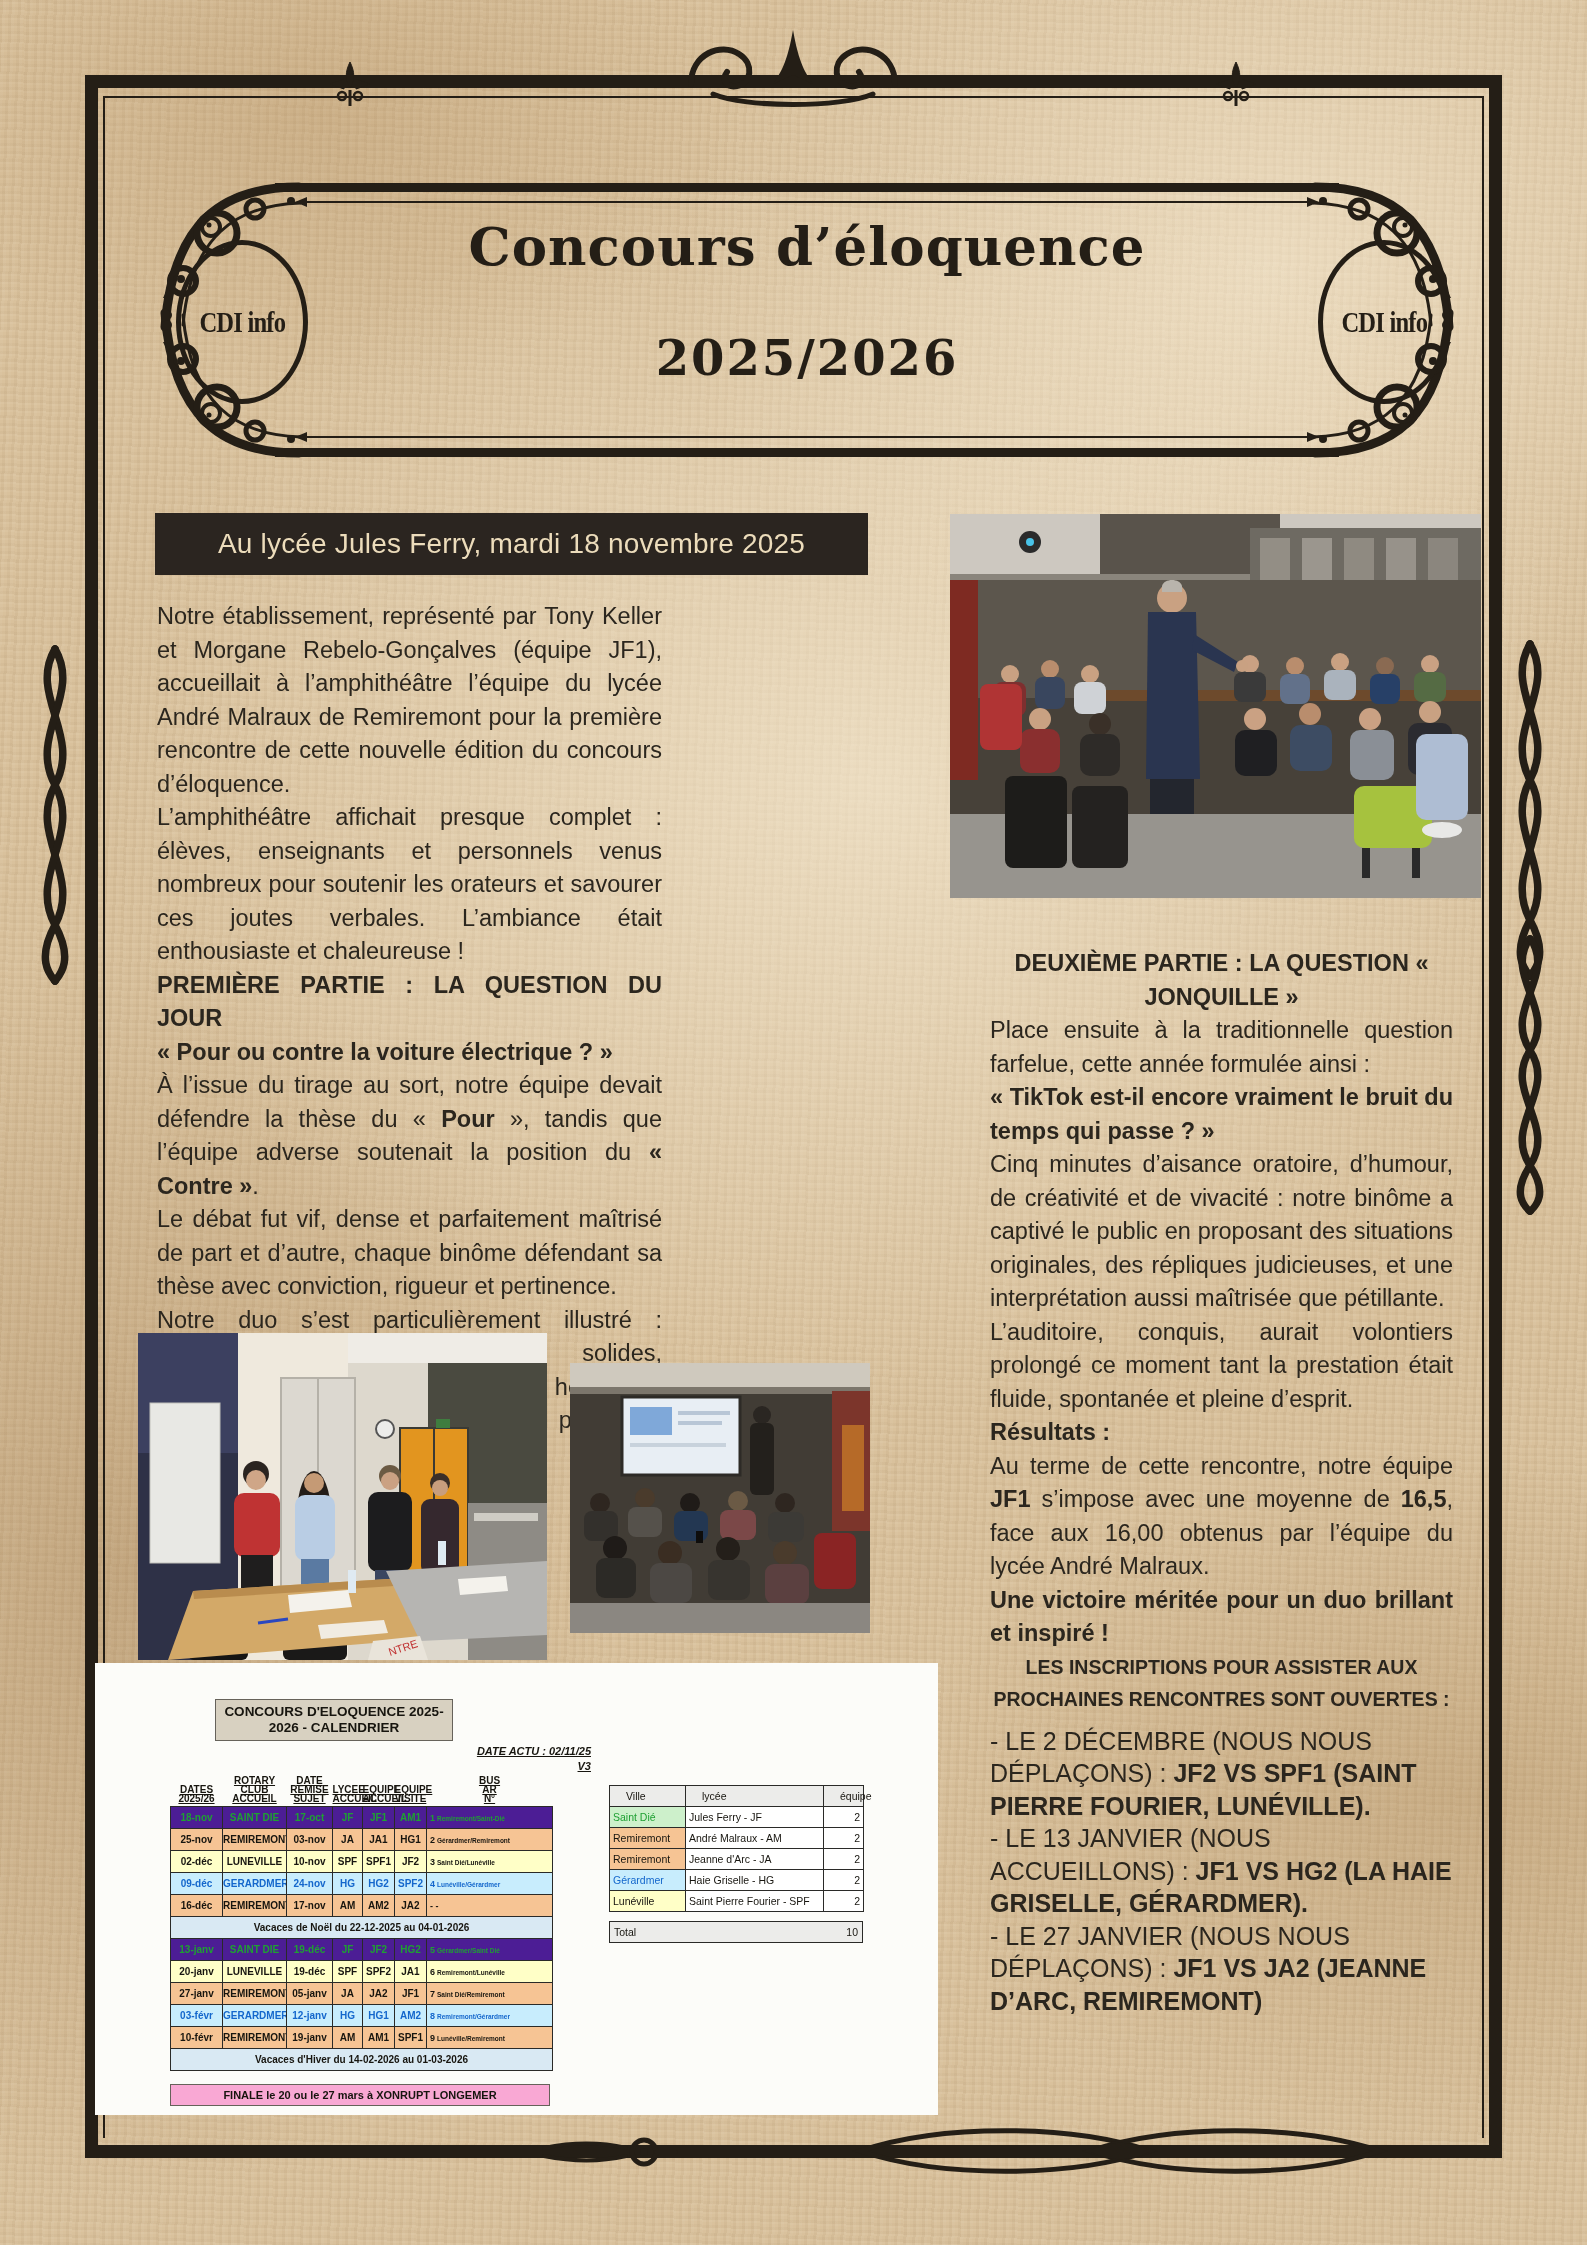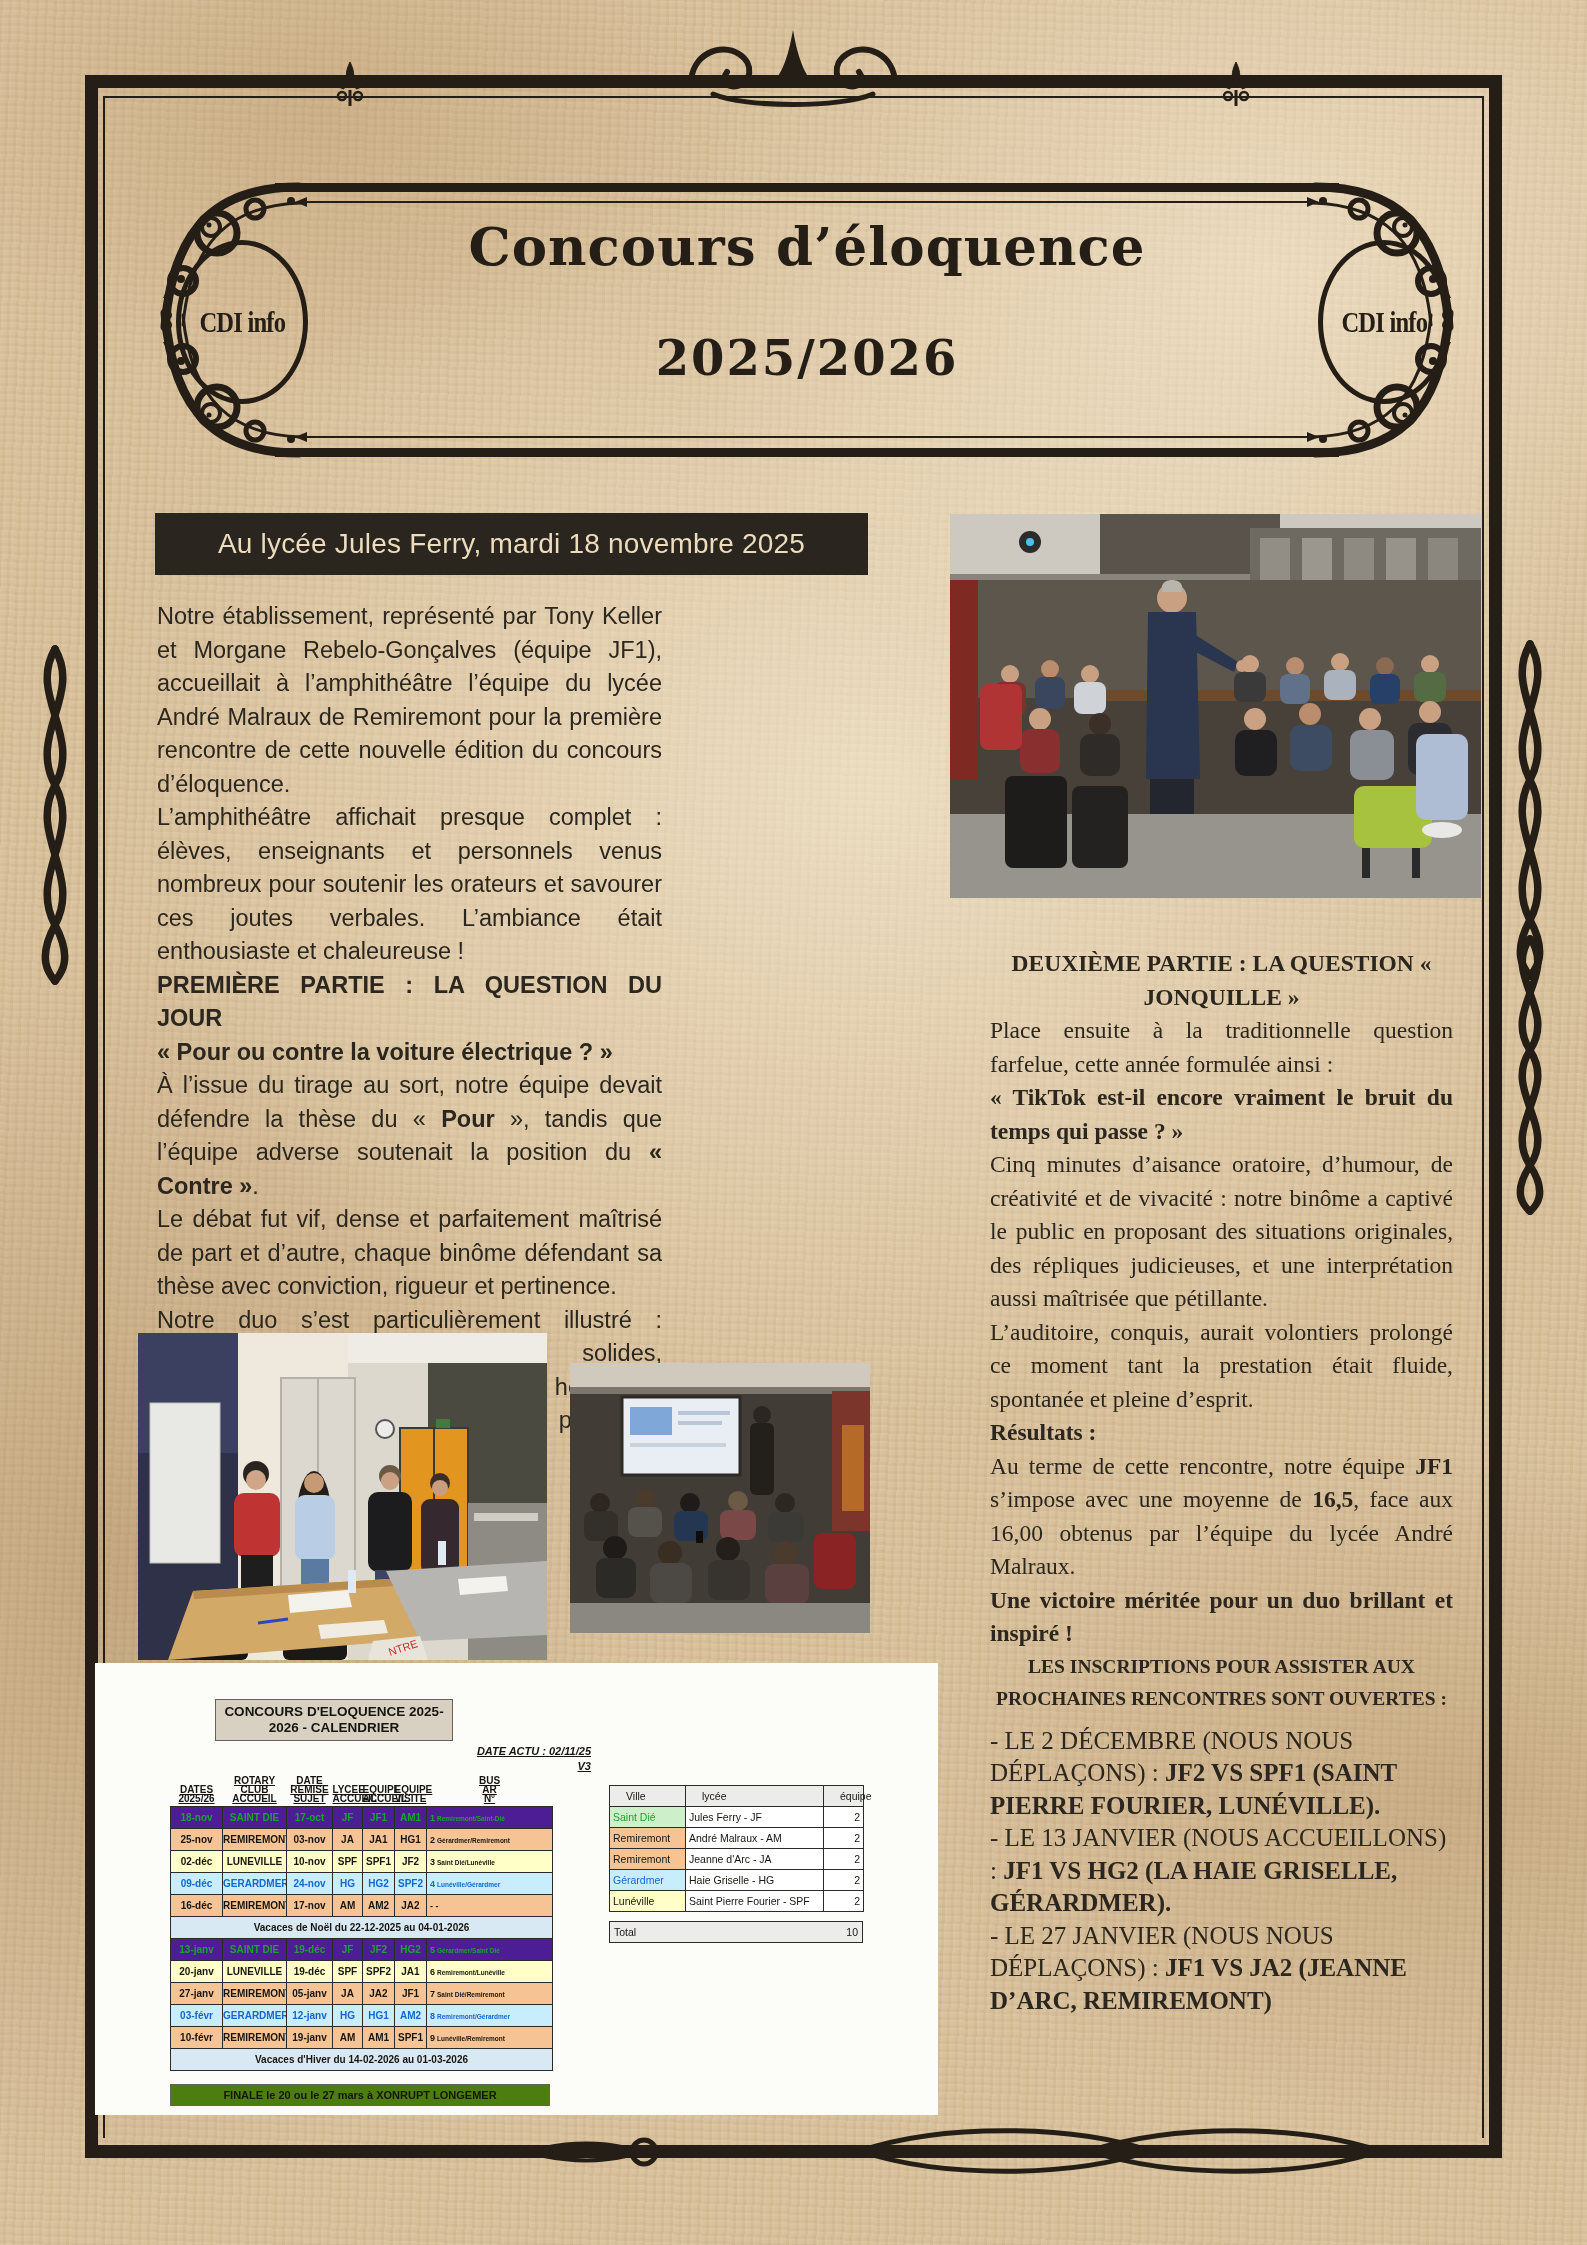--- a/index.html
+++ b/index.html
@@ -54,21 +54,21 @@
 
   
   .banner{
     position:absolute;left:155px;top:513px;width:713px;height:62px;background:#2b2520;
     color:#ecdcbb;font-size:28px;display:flex;align-items:center;justify-content:center;
     letter-spacing:.2px;
   }
 
   
   .col-left{position:absolute;left:157px;top:600px;width:505px;font-size:23.5px;line-height:33.5px;text-align:justify;color:#2b261e;}
-  .col-right{position:absolute;left:990px;top:947px;width:463px;font-size:23.5px;line-height:33.5px;text-align:justify;color:#2b261e;font-family:Liberation Serif, serif;}
+  .col-right{position:absolute;left:990px;top:947px;width:463px;font-size:23.5px;line-height:33.5px;text-align:justify;color:#2b261e;}
   .col-left p,.col-right p{margin:0;}
   .h-bold{font-weight:bold;}
   .mt14{margin-top:14px;} .mt28{margin-top:28px;} .mt16{margin-top:16px;} .mt24{margin-top:24px;}
   .mt22{margin-top:22px;} .mt26{margin-top:26px;} .mt30{margin-top:30px;}
   .part2-head{font-weight:bold;text-align:center;}
   .inscr-head{font-weight:bold;text-align:center;font-size:19.5px;line-height:32px;}
   .inscr-list{font-size:25px;line-height:32.5px;text-align:left;margin-top:10px;}
   .inscr-list p{margin:0;}
 
   
@@ -93,21 +93,21 @@
     height:21px;padding:0;overflow:hidden;color:#17150f;}
   table.cal-main td.bus{text-align:left;padding-left:3px;}
   .bus-n{font-size:9px;font-weight:bold;}
   .bus-t{font-size:6.5px;font-weight:bold;margin-left:2px;}
   tr.theme-green td{background:#4c1d95;color:#1fa033;}
   tr.theme-orange td{background:#f6c494;color:#17150f;}
   tr.theme-yellow td{background:#ffffc7;color:#17150f;}
   tr.theme-cyan td{background:#c8edfd;color:#1467cc;}
   td.band{background:#d9e9f3;font-size:11.5px;font-weight:bold;height:34px;color:#17150f;margin-top:32px;}
   .cal-finale{
-    position:absolute;left:75px;top:421px;width:374px;background:#4d7c0f;border:1px solid #66625a;
+    position:absolute;left:75px;top:421px;width:374px;background:#f9a8d4;border:1px solid #66625a;
     font-size:11px;font-weight:bold;text-align:center;color:#17150f;padding:4px 2px;
   }
   table.cal-villes{position:absolute;left:514px;top:122px;border-collapse:collapse;table-layout:fixed;width:254px;border:1.5px solid #2a2a28;}
   table.cal-villes th{background:#ececea;font-size:10.5px;font-weight:normal;text-align:left;height:20px;
     padding:0 16px;border:1px solid #2a2a28;color:#17150f;}
   table.cal-villes td{font-size:10.5px;height:20px;padding:0 3px;border:1px solid #2a2a28;background:#fff;color:#17150f;}
   table.cal-villes td.num{text-align:right;}
   td.v-green{background:#cdf0cb !important;color:#1fa033 !important;}
   td.v-orange{background:#f6c494 !important;}
   td.v-cyan{background:#c8edfd !important;color:#1467cc !important;}

